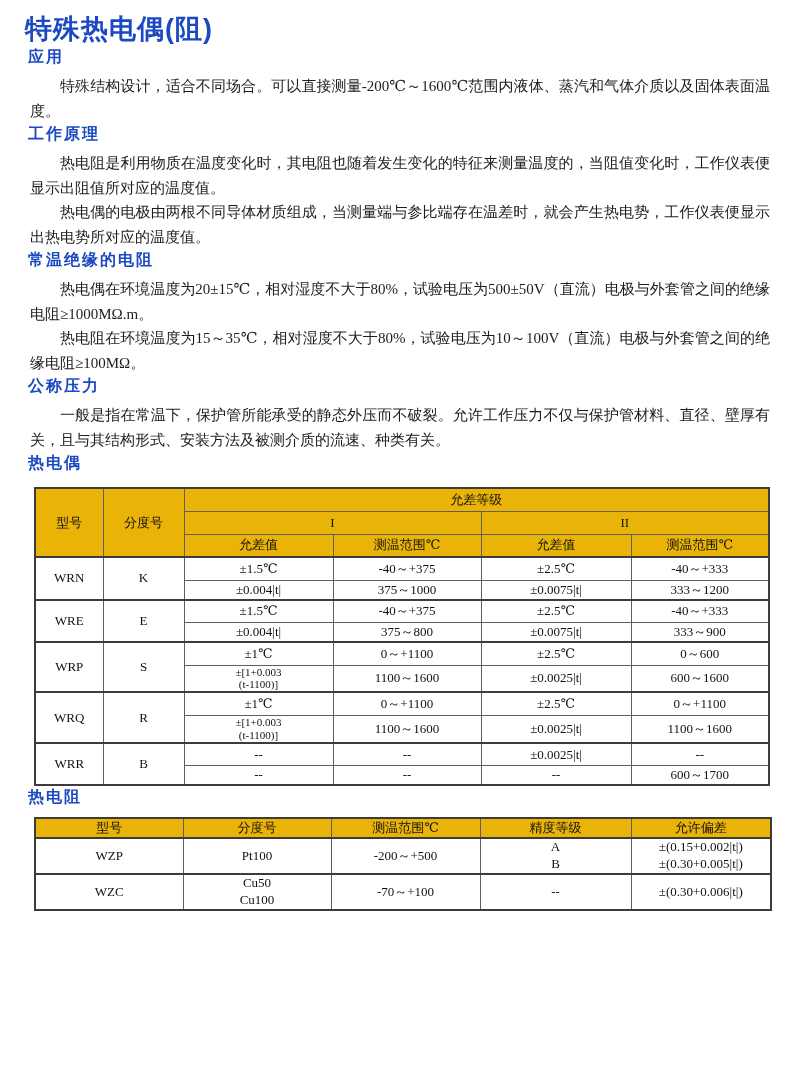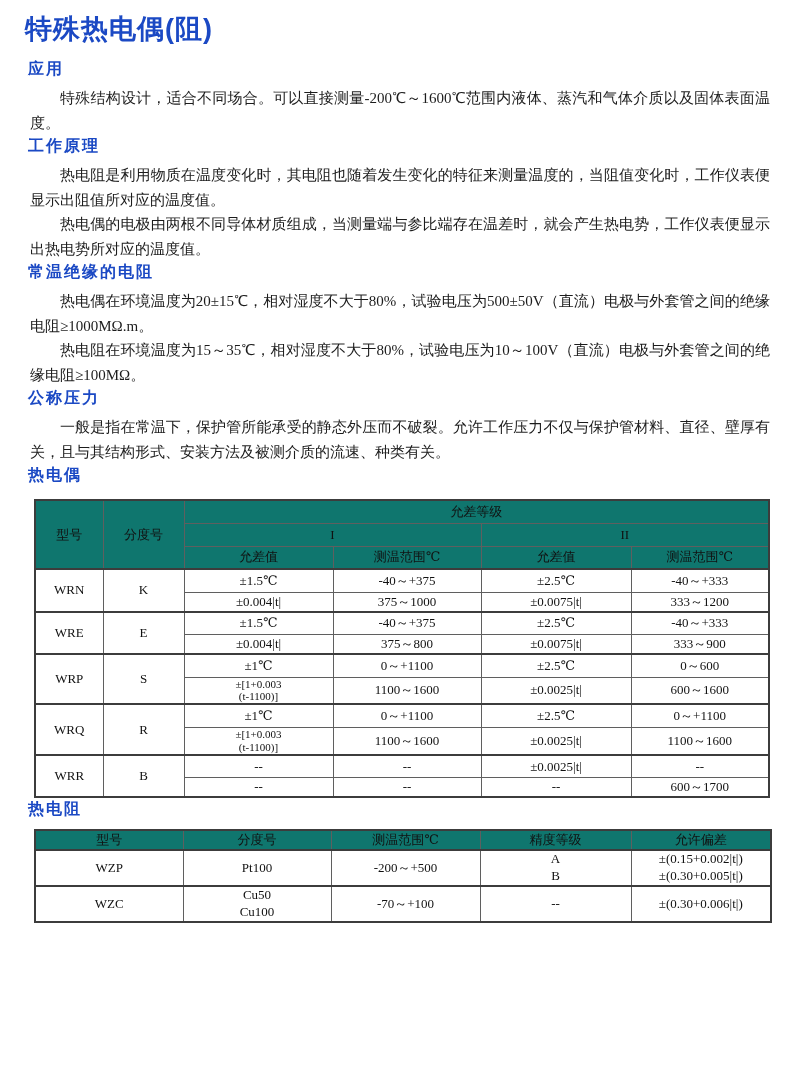--- a/index.html
+++ b/index.html
@@ -3,52 +3,52 @@
 <meta charset="utf-8">
 <style>
   html,body{margin:0;padding:0;}
   body{
     width:800px;height:1066px;background:#ffffff;overflow:hidden;
     font-family:"Liberation Serif","DejaVu Serif",serif;color:#1a1a1a;
   }
   .page{position:relative;width:800px;height:1066px;background:#ffffff;}
 
   .doc-title{
-    margin:12px 0 12px 25px;
+    margin:12px 0 0 25px;
     font-family:"Liberation Sans","DejaVu Sans",sans-serif;
     font-weight:bold;font-size:27px;line-height:34px;letter-spacing:1px;
     color:#1b49c4;
   }
   h2.sec-heading{
     margin:0 0 0 28px;
     font-family:"Liberation Sans","DejaVu Sans",sans-serif;
     font-weight:bold;font-size:16px;line-height:22px;letter-spacing:2px;
     color:#1b49c4;
   }
   .mt-lg{margin-top:16px;}
   .mt-md{margin-top:14px;}
   .mt-sm{margin-top:10px;}
   .mt-xl{margin-top:18px;}
   .paras{margin:6px 30px 0 30px;}
   .paras p{
     margin:0;font-size:15px;line-height:24.5px;
-    text-align:justify;text-indent:2em;color:#1c1c1c;font-family:Liberation Serif, serif;
+    text-align:justify;text-indent:2em;color:#1c1c1c;
   }
 
   table.dtable{
     border-collapse:collapse;table-layout:fixed;
     margin-left:34px;background:#ffffff;
     border:2px solid #3c3c3c;
     font-size:13px;color:#111;text-align:center;
   }
   .dtable th,.dtable td{
     border:1px solid #5f5f5f;padding:0 2px;vertical-align:middle;
     font-weight:normal;overflow:hidden;
   }
-  .dtable thead th{background:#0f766e;}
+  .dtable thead th{background:#eab308;}
   .dtable thead{border-bottom:2px solid #3c3c3c;}
   .dtable tbody tr.grp>td{border-top:2px solid #3c3c3c;}
 
   table.t1{width:734px;margin-top:13px;}
   .t1 thead tr{height:23px;}
   .t1 tr.ra{height:23px;}
   .t1 tr.rb{height:16px;}
   .t1 tr.rb.tall{height:26px;}
   .t1 .two-line div{font-size:11px;line-height:1.18;}
 

